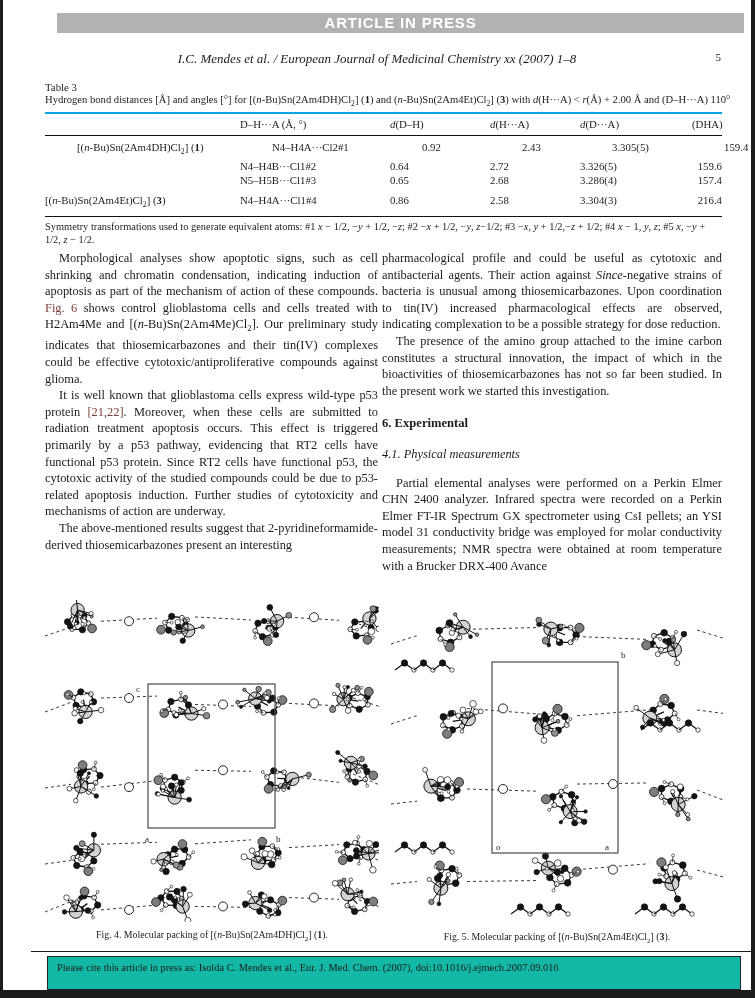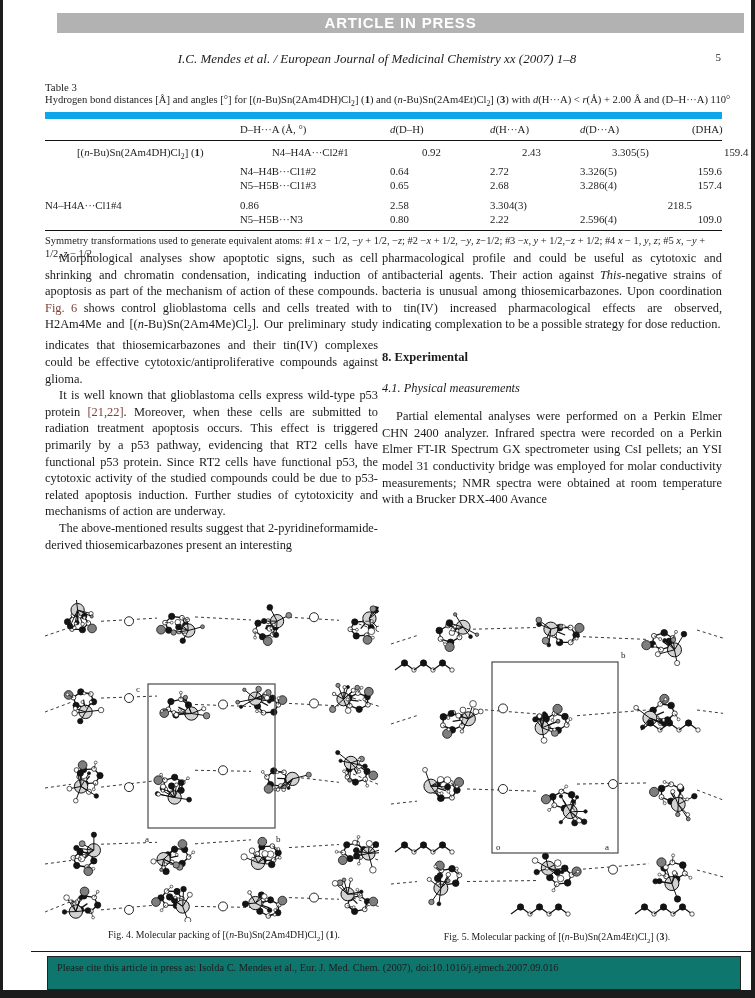--- a/index.html
+++ b/index.html
@@ -14,21 +14,21 @@
 
   
   .runhead{position:absolute;left:40px;top:51px;width:668px;text-align:center;
            font-style:italic;font-size:13px;}
   .pagenum{position:absolute;right:30px;top:51px;font-size:11px;}
 
   
   .tablewrap{position:absolute;left:42px;top:81px;width:677px;font-size:10.8px;}
   .tlabel{margin:0 0 1px 0;}
   .tcaption{margin:0 0 4px 0;white-space:nowrap;font-size:10.6px;}
-  .tgrid{border-top:7px solid #0ea5e9;}
+  .tgrid{border-top:2px solid #0ea5e9;}
   .trow{display:grid;grid-template-columns:195px 150px 100px 90px 112px 1fr;}
   .thead{border-bottom:1px solid #111;padding:3px 0 4px 0;}
   .tc{line-height:14px;}
   .tc.num{text-align:right;}
   .g2{margin-top:6px;}
   .tbot{border-top:1px solid #111;margin-top:4px;}
   .tfoot{font-size:10.4px;line-height:12.6px;margin-top:4px;}
 
   
   .col{position:absolute;top:250px;font-size:12.4px;line-height:16.6px;text-align:justify;}
@@ -38,26 +38,26 @@
   .col p.noindent{text-indent:0;}
   .hsec{font-weight:bold;font-size:12.6px;margin:16px 0 13px 0;text-align:left;}
   .hsub{font-style:italic;font-size:12.4px;margin:14px 0 12px 0;text-align:left;}
   .xref{color:#7d4038;}
 
   
   .figsvg{position:absolute;background:#fff;}
   #fig4-svg{left:42px;top:600px;}
   #fig5-svg{left:388px;top:600px;}
   .figcap{position:absolute;text-align:center;font-size:9.8px;}
-  .capL{left:54px;top:929px;width:334px;}
+  .capL{left:42px;top:929px;width:334px;}
   .capR{left:388px;top:931px;width:332px;}
 
   
   .footrule{position:absolute;left:28px;top:951px;width:720px;border-top:1.6px solid #1a1a1a;}
-  .citebox{position:absolute;left:44px;top:956px;width:674px;height:22px;background:#0f766e;
+  .citebox{position:absolute;left:44px;top:956px;width:674px;height:22px;background:#14b8a6;
            border:1px solid #222;font-size:10.4px;padding:5px 9px 5px 9px;}
   sub{font-size:72%;}
 </style>
 </head>
 <body>
 
 <div class="page">
 
   <div class="banner">ARTICLE IN PRESS</div>
 
@@ -96,48 +96,42 @@
       <div class="trow">
         <div class="tc c1"></div>
         <div class="tc">N5–H5B···Cl1#3</div>
         <div class="tc">0.65</div>
         <div class="tc">2.68</div>
         <div class="tc">3.286(4)</div>
         <div class="tc num">157.4</div>
       </div>
 
       <div class="trow g2">
+        <div class="tc c1">[(<i>n</i>-Bu)Sn(2Am4Et)Cl<sub>2</sub>] (<b>3</b>)</div>
         <div class="tc">N4–H4A···Cl1#4</div>
         <div class="tc">0.86</div>
         <div class="tc">2.58</div>
         <div class="tc">3.304(3)</div>
-        <div class="tc num">218.5</div>
-      </div>
-      <div class="trow">
-        <div class="tc c1"></div>
-        <div class="tc">N5–H5B···N3</div>
-        <div class="tc">0.80</div>
-        <div class="tc">2.22</div>
-        <div class="tc">2.596(4)</div>
-        <div class="tc num">109.0</div>
+        <div class="tc num">216.4</div>
       </div>
       <div class="tbot"></div>
     </div>
     <div class="tfoot">Symmetry transformations used to generate equivalent atoms: #1 <i>x</i> − 1/2, −<i>y</i> + 1/2, −<i>z</i>; #2 −<i>x</i> + 1/2, −<i>y</i>, <i>z</i>−1/2; #3 −<i>x</i>, <i>y</i> + 1/2,−<i>z</i> + 1/2; #4 <i>x</i> − 1, <i>y</i>, <i>z</i>; #5 <i>x</i>, −<i>y</i> + 1/2, <i>z</i> − 1/2.</div>
   </div>
 
   <div class="col colL">
     <p>Morphological analyses show apoptotic signs, such as cell shrinking and chromatin condensation, indicating induction of apoptosis as part of the mechanism of action of these compounds. <span class="xref">Fig. 6</span> shows control glioblastoma cells and cells treated with H2Am4Me and [(<i>n</i>-Bu)Sn(2Am4Me)Cl<sub>2</sub>]. Our preliminary study indicates that thiosemicarbazones and their tin(IV) complexes could be effective cytotoxic/antiproliferative compounds against glioma.</p>
     <p>It is well known that glioblastoma cells express wild-type p53 protein <span class="xref">[21,22]</span>. Moreover, when these cells are submitted to radiation treatment apoptosis occurs. This effect is triggered primarily by a p53 pathway, evidencing that RT2 cells have functional p53 protein. Since RT2 cells have functional p53, the cytotoxic activity of the studied compounds could be due to p53-related apoptosis induction. Further studies of cytotoxicity and mechanisms of action are underway.</p>
     <p>The above-mentioned results suggest that 2-pyridineformamide-derived thiosemicarbazones present an interesting</p>
   </div>
 
   <div class="col colR">
-    <p class="noindent">pharmacological profile and could be useful as cytotoxic and antibacterial agents. Their action against <i>This</i>-negative strains of bacteria is unusual among thiosemicarbazones. Upon coordination to tin(IV) increased pharmacological effects are observed, indicating complexation to be a possible strategy for dose reduction.</p>
-    <div class="hsec">8. Experimental</div>
+    <p class="noindent">pharmacological profile and could be useful as cytotoxic and antibacterial agents. Their action against <i>Since</i>-negative strains of bacteria is unusual among thiosemicarbazones. Upon coordination to tin(IV) increased pharmacological effects are observed, indicating complexation to be a possible strategy for dose reduction.</p>
+    <p>The presence of the amino group attached to the imine carbon constitutes a structural innovation, the impact of which in the bioactivities of thiosemicarbazones has not so far been studied. In the present work we started this investigation.</p>
+    <div class="hsec">6. Experimental</div>
     <div class="hsub">4.1. Physical measurements</div>
     <p>Partial elemental analyses were performed on a Perkin Elmer CHN 2400 analyzer. Infrared spectra were recorded on a Perkin Elmer FT-IR Spectrum GX spectrometer using CsI pellets; an YSI model 31 conductivity bridge was employed for molar conductivity measurements; NMR spectra were obtained at room temperature with a Brucker DRX-400 Avance</p>
   </div>
 
   <svg id="fig4-svg" class="figsvg" width="334" height="322">
       <g>
         <line x1="56" y1="21.248607288114727" x2="112" y2="18.116923843044788" stroke="#222" stroke-width="0.9" stroke-dasharray="3,3"></line>
         <circle cx="84" cy="21.248607288114727" r="4.5" fill="#fff" stroke="#111" stroke-width="0.9"></circle>
         <line x1="150" y1="16.95121999224648" x2="206" y2="19.964106880594045" stroke="#222" stroke-width="0.9" stroke-dasharray="3,3"></line>
         <line x1="244" y1="17.213465416803956" x2="294" y2="20.261520054657012" stroke="#222" stroke-width="0.9" stroke-dasharray="3,3"></line>

